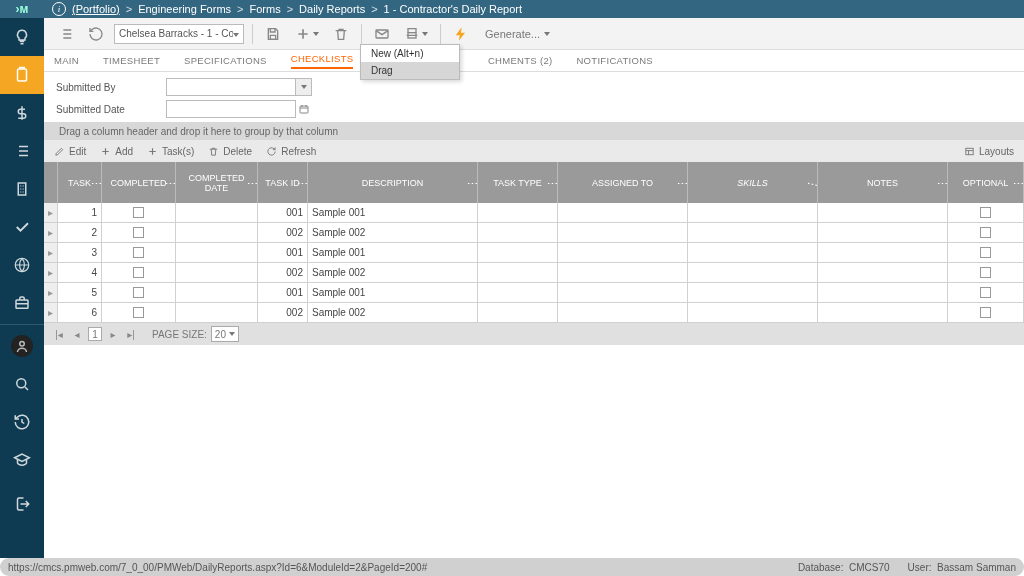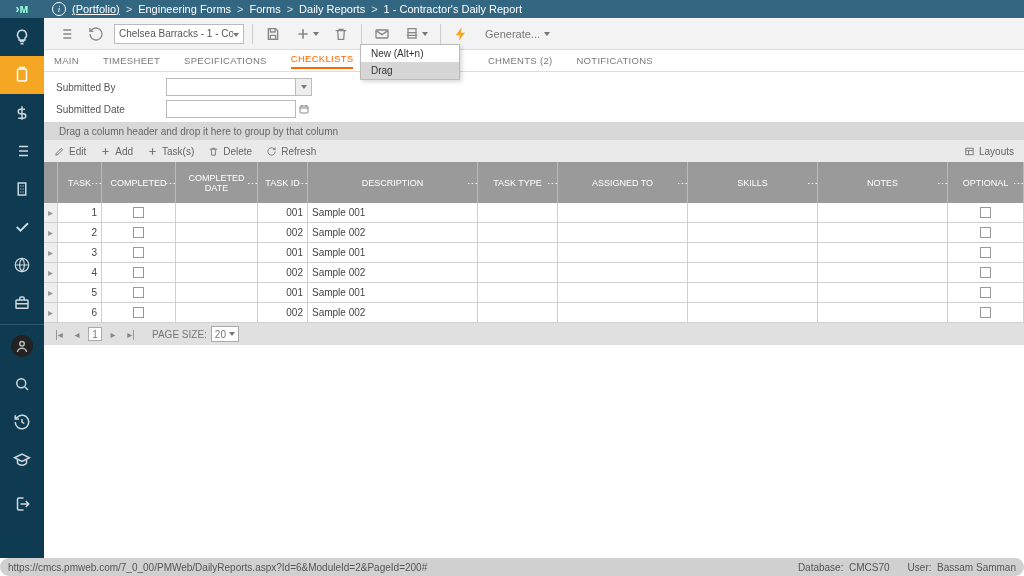--- a/index.html
+++ b/index.html
@@ -86,21 +86,21 @@
   .abtn { display:flex; align-items:center; gap:4px; cursor:pointer; font-size:10px;}
   .abtn svg { width:11px; height:11px; }
 
   
   .grid { display:flex; flex-direction:column; }
   .ghead { display:flex; background:var(--grey-header); color:#fff; font-size:9px; height:41px; }
   .gh { display:flex; align-items:center; justify-content:center; border-right:1px solid #bbb; position:relative; padding:0 2px; text-align:center;}
   .gh .dots { position:absolute; right:3px; top:50%; transform:translateY(-50%); font-size:11px; line-height:3px; cursor:pointer; letter-spacing:-1px; writing-mode:vertical-rl;}
   .gh.c0{width:14px;} .gh.c1{width:44px;} .gh.c2{width:74px;} .gh.c3{width:82px;}
   .gh.c4{width:50px;} .gh.c5{width:170px;} .gh.c6{width:80px;justify-content:center;} .gh.c7{width:130px;}
-  .gh.c8{width:130px;} .gh.c9{width:130px;} .gh.c10{flex:1; min-width:40px;}
+  .gh.c8{width:130px;font-style:italic;} .gh.c9{width:130px;} .gh.c10{flex:1; min-width:40px;}
   .grow { display:flex; height:20px; border-bottom:1px solid var(--grid-border); font-size:10px; color:#444; align-items:stretch;}
   .gc { border-right:1px solid var(--grid-border); display:flex; align-items:center; justify-content:center; padding:0 4px;}
   .gc.c0{width:14px; background:#eee; color:#999; cursor:pointer;}
   .gc.c1{width:44px; justify-content:flex-end;}
   .gc.c2{width:74px;} .gc.c3{width:82px;} .gc.c4{width:50px; justify-content:flex-end;}
   .gc.c5{width:170px; justify-content:flex-start;} .gc.c6{width:80px;} .gc.c7{width:130px;}
   .gc.c8{width:130px;} .gc.c9{width:130px;} .gc.c10{flex:1;}
   .chk { width:11px; height:11px; border:1px solid #999; background:#fff;}
 
   

